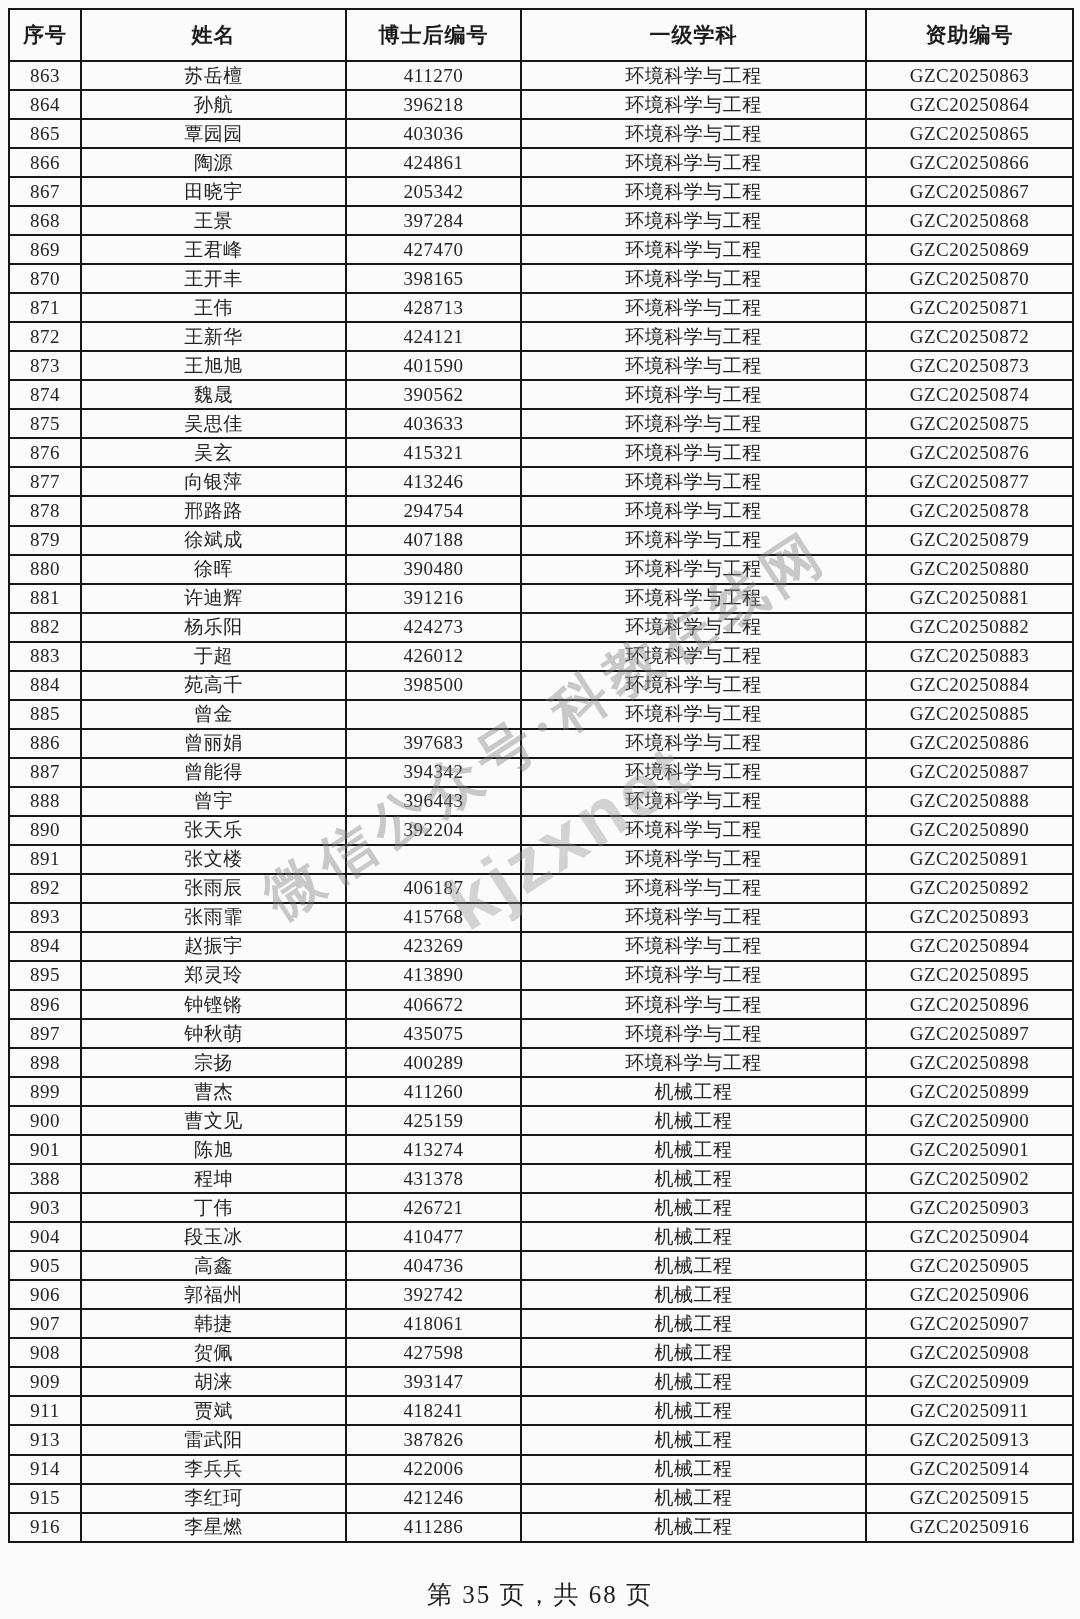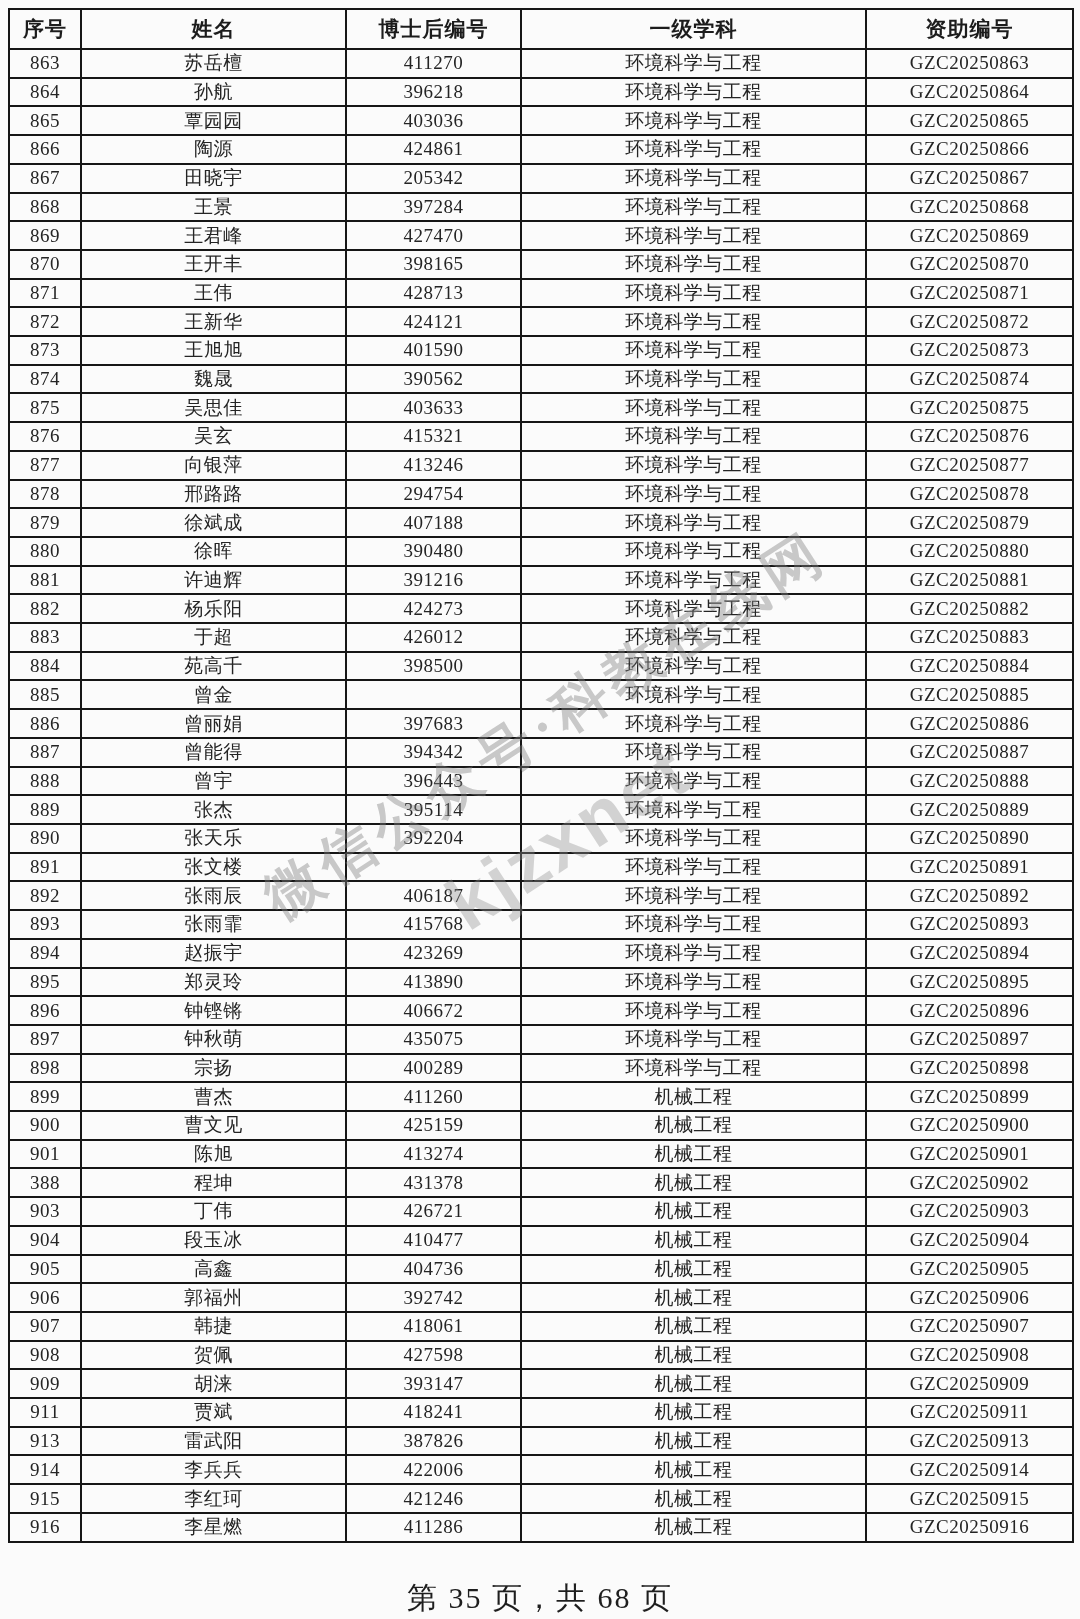--- a/index.html
+++ b/index.html
@@ -6,41 +6,41 @@
   .page{position:relative;width:1080px;height:1619px;background:#fbfbfb;overflow:hidden;}
   table.roster{
     position:absolute;left:8px;top:8px;width:1064px;height:1535px;
     border-collapse:collapse;table-layout:fixed;
     font-family:"Liberation Serif","DejaVu Serif",serif;color:#242424;
   }
   table.roster th,table.roster td{
     border:2px solid #161616;text-align:center;vertical-align:middle;
     padding:0;overflow:hidden;white-space:nowrap;
   }
-  table.roster thead tr{height:40px;}
+  table.roster thead tr{height:52px;}
   table.roster th{font-size:21px;font-weight:700;letter-spacing:1px;color:#1c1c1c;}
   table.roster td{font-size:19px;letter-spacing:0.5px;}
   .watermark{
     position:absolute;left:255px;top:880px;width:760px;
     transform:rotate(-33deg);transform-origin:left top;
     pointer-events:none;z-index:5;line-height:1;
   }
   .wm-cn{
     font-family:"Liberation Serif","DejaVu Serif",serif;font-weight:700;
     font-size:56px;letter-spacing:7px;color:rgba(128,128,128,0.42);
   }
   .wm-en{
     margin-top:42px;margin-left:150px;
     font-family:"Liberation Sans","DejaVu Sans",sans-serif;font-weight:700;
     font-size:74px;letter-spacing:3px;color:rgba(145,145,145,0.38);
   }
   .footer{
     position:absolute;left:0;right:0;top:1578px;text-align:center;
     font-family:"Liberation Serif","DejaVu Serif",serif;
-    font-size:30px;letter-spacing:2px;color:#1e1e1e;
+    font-size:25px;letter-spacing:2px;color:#1e1e1e;
   }
 </style>
 </head>
 <body>
 
 <div class="page">
 
   <table class="roster">
     <colgroup>
       <col style="width:72px">
@@ -235,27 +235,20 @@
           <td>GZC20250887</td>
         </tr>
         <tr>
           <td>888</td>
           <td>曾宇</td>
           <td>396443</td>
           <td>环境科学与工程</td>
           <td>GZC20250888</td>
         </tr>
         <tr>
-          <td>889</td>
-          <td>张杰</td>
-          <td>395114</td>
-          <td>环境科学与工程</td>
-          <td>GZC20250889</td>
-        </tr>
-        <tr>
           <td>890</td>
           <td>张天乐</td>
           <td>392204</td>
           <td>环境科学与工程</td>
           <td>GZC20250890</td>
         </tr>
         <tr>
           <td>891</td>
           <td>张文楼</td>
           <td></td>

